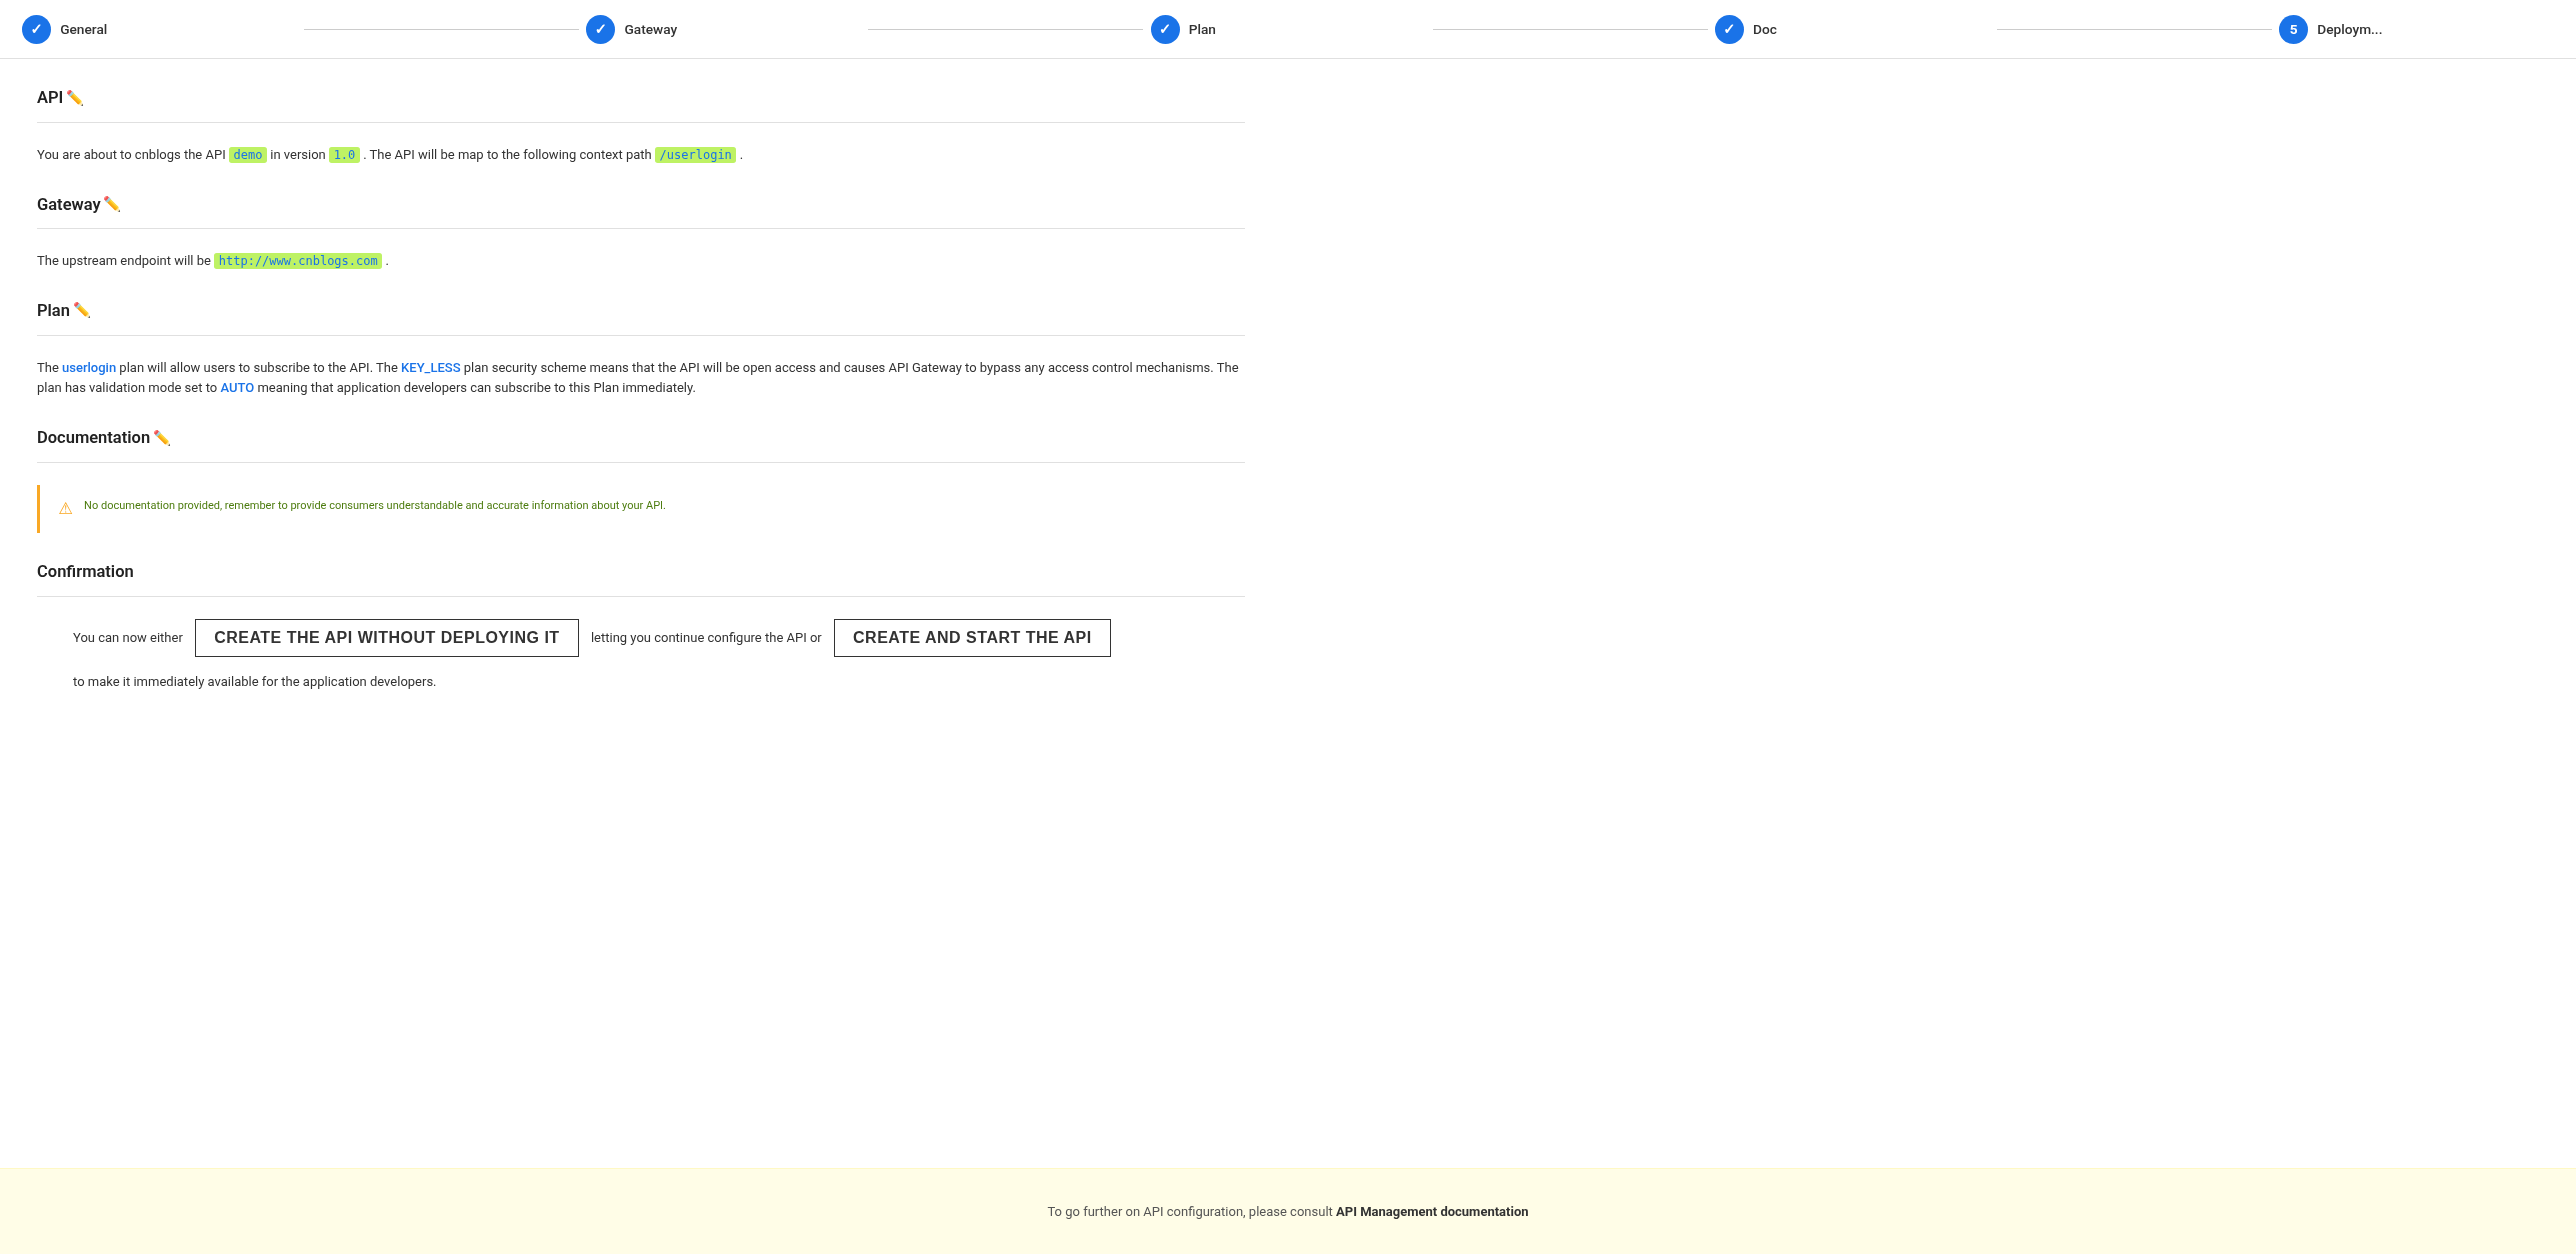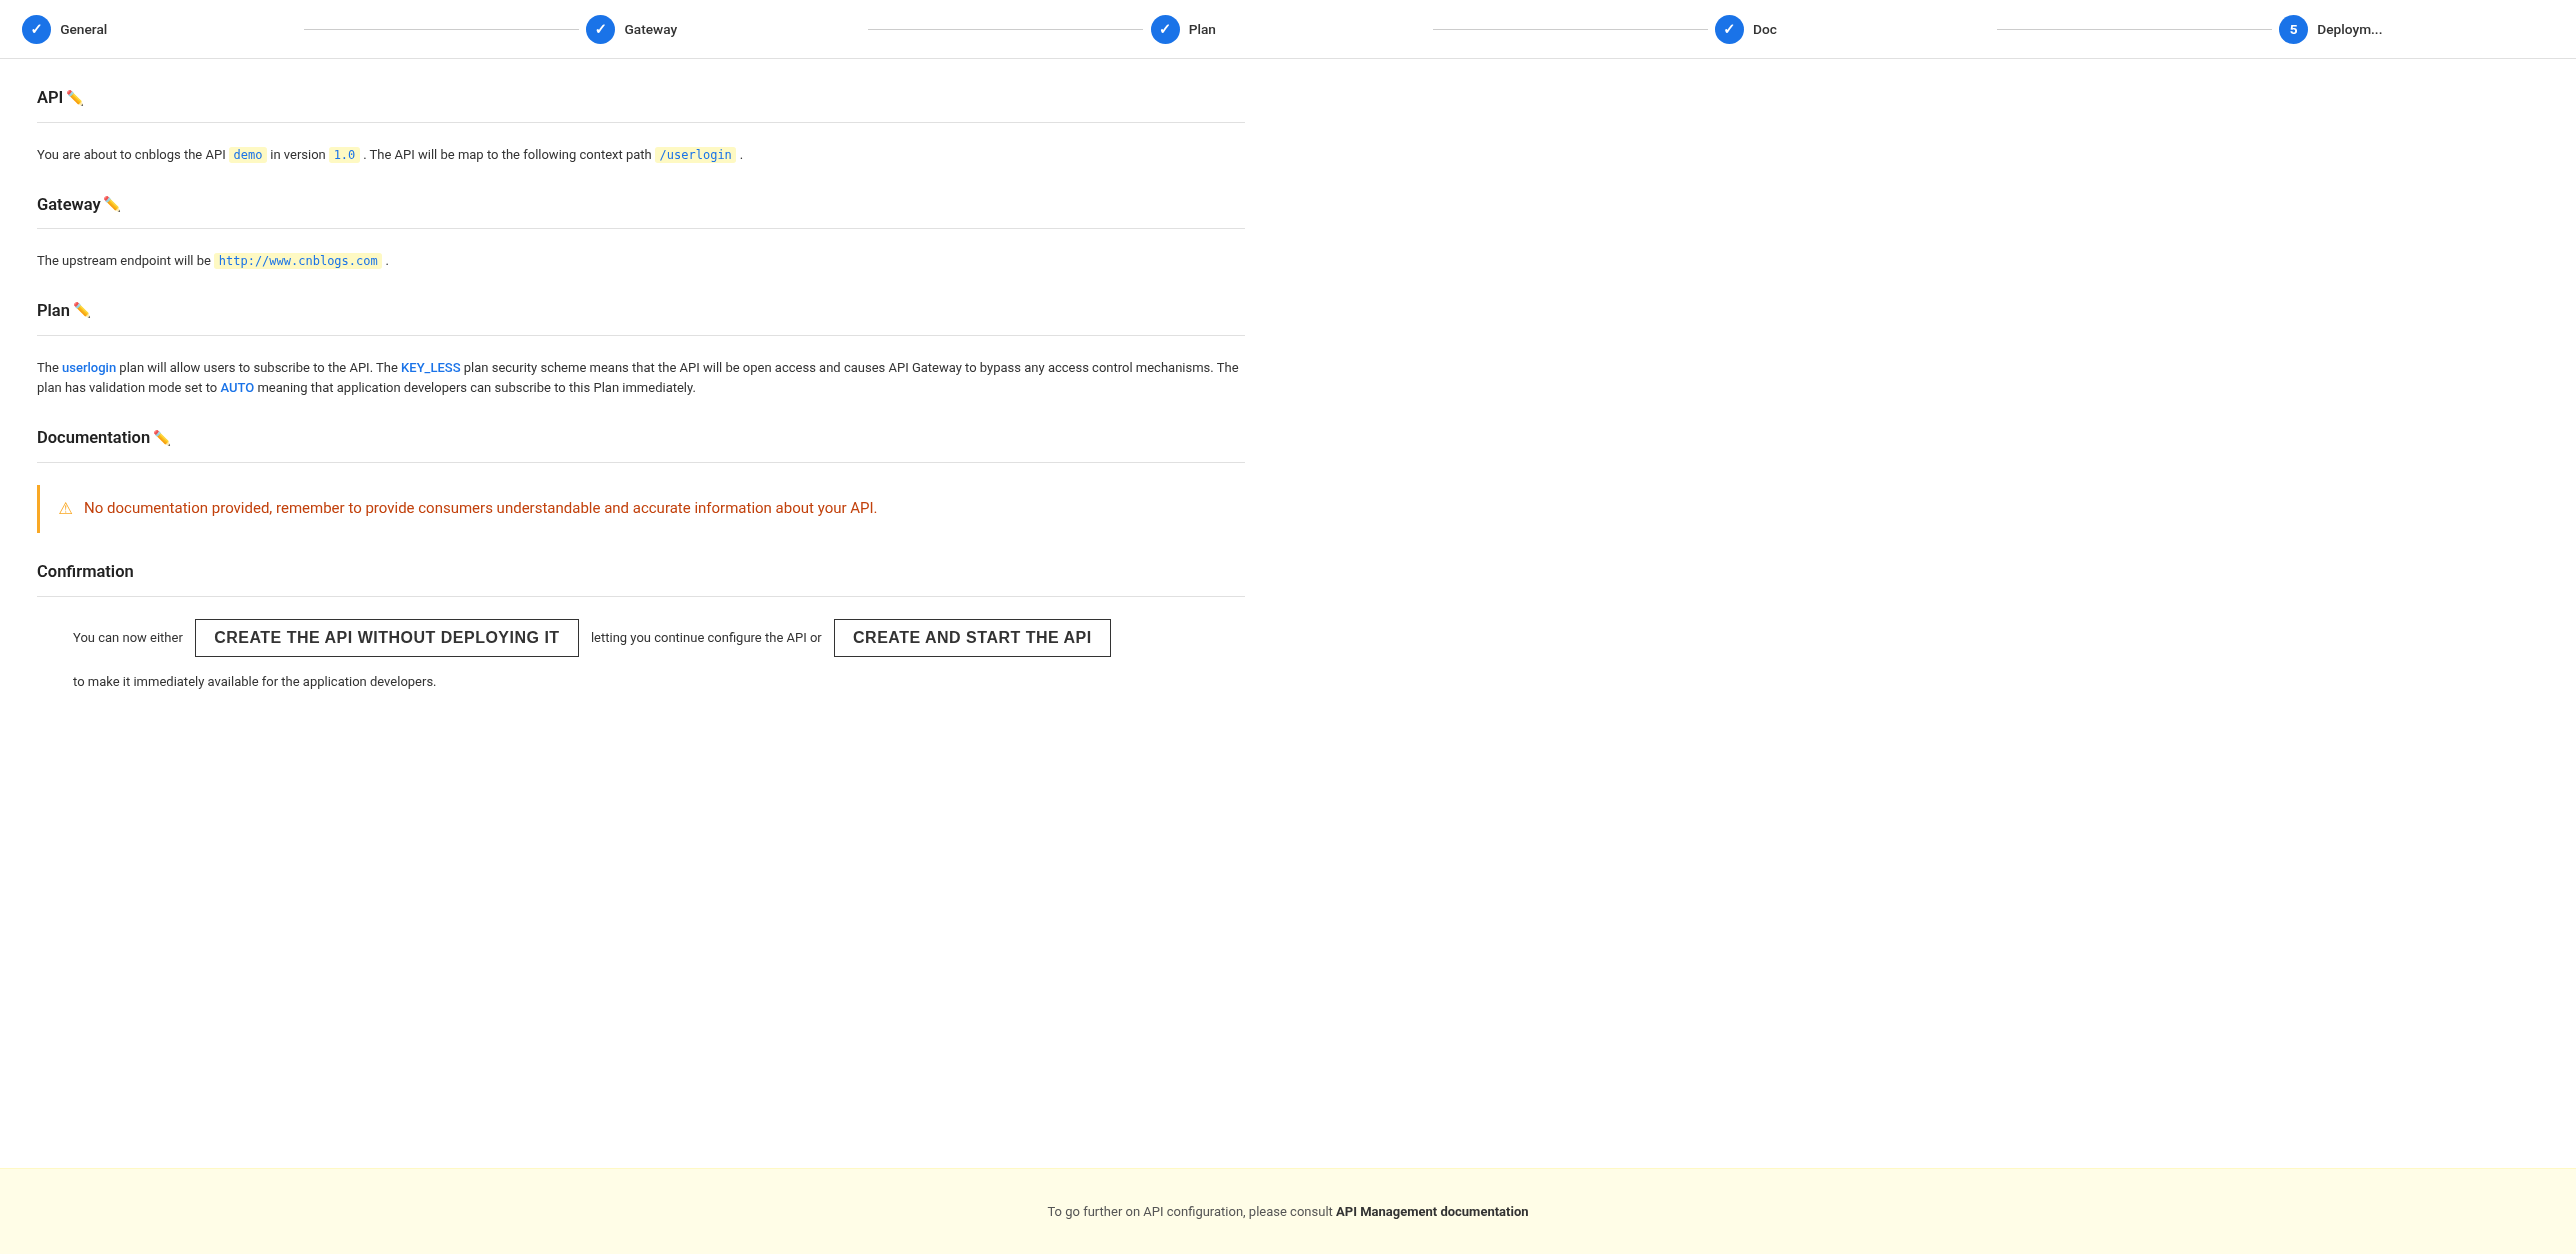--- a/index.html
+++ b/index.html
@@ -84,21 +84,21 @@
       color: #333;
       line-height: 1.6;
     }
 
     .highlight-blue {
       color: #1a73e8;
       font-weight: 500;
     }
 
     .highlight-code {
-      background: #fef9c3;
+      background: #bef264;
       color: #1a73e8;
       padding: 0.9px 4.6px;
       border-radius: 2.7px;
       font-family: monospace;
       font-size: 12px;
     }
 
     
     .warning-box {
       border-left: 3.7px solid #f9a825;
@@ -108,22 +108,22 @@
       align-items: flex-start;
       gap: 11px;
       margin-top: 7.3px;
     }
     .warning-icon {
       color: #f9a825;
       font-size: 16.5px;
       flex-shrink: 0;
     }
     .warning-text {
-      color: #c2410c;
-      font-size: 15px;
+      color: #4d7c0f;
+      font-size: 11px;
     }
 
     
     .divider {
       border: none;
       border-top: 0.9px solid #e0e0e0;
       margin: 7.3px 0 22px 0;
     }
 
     

